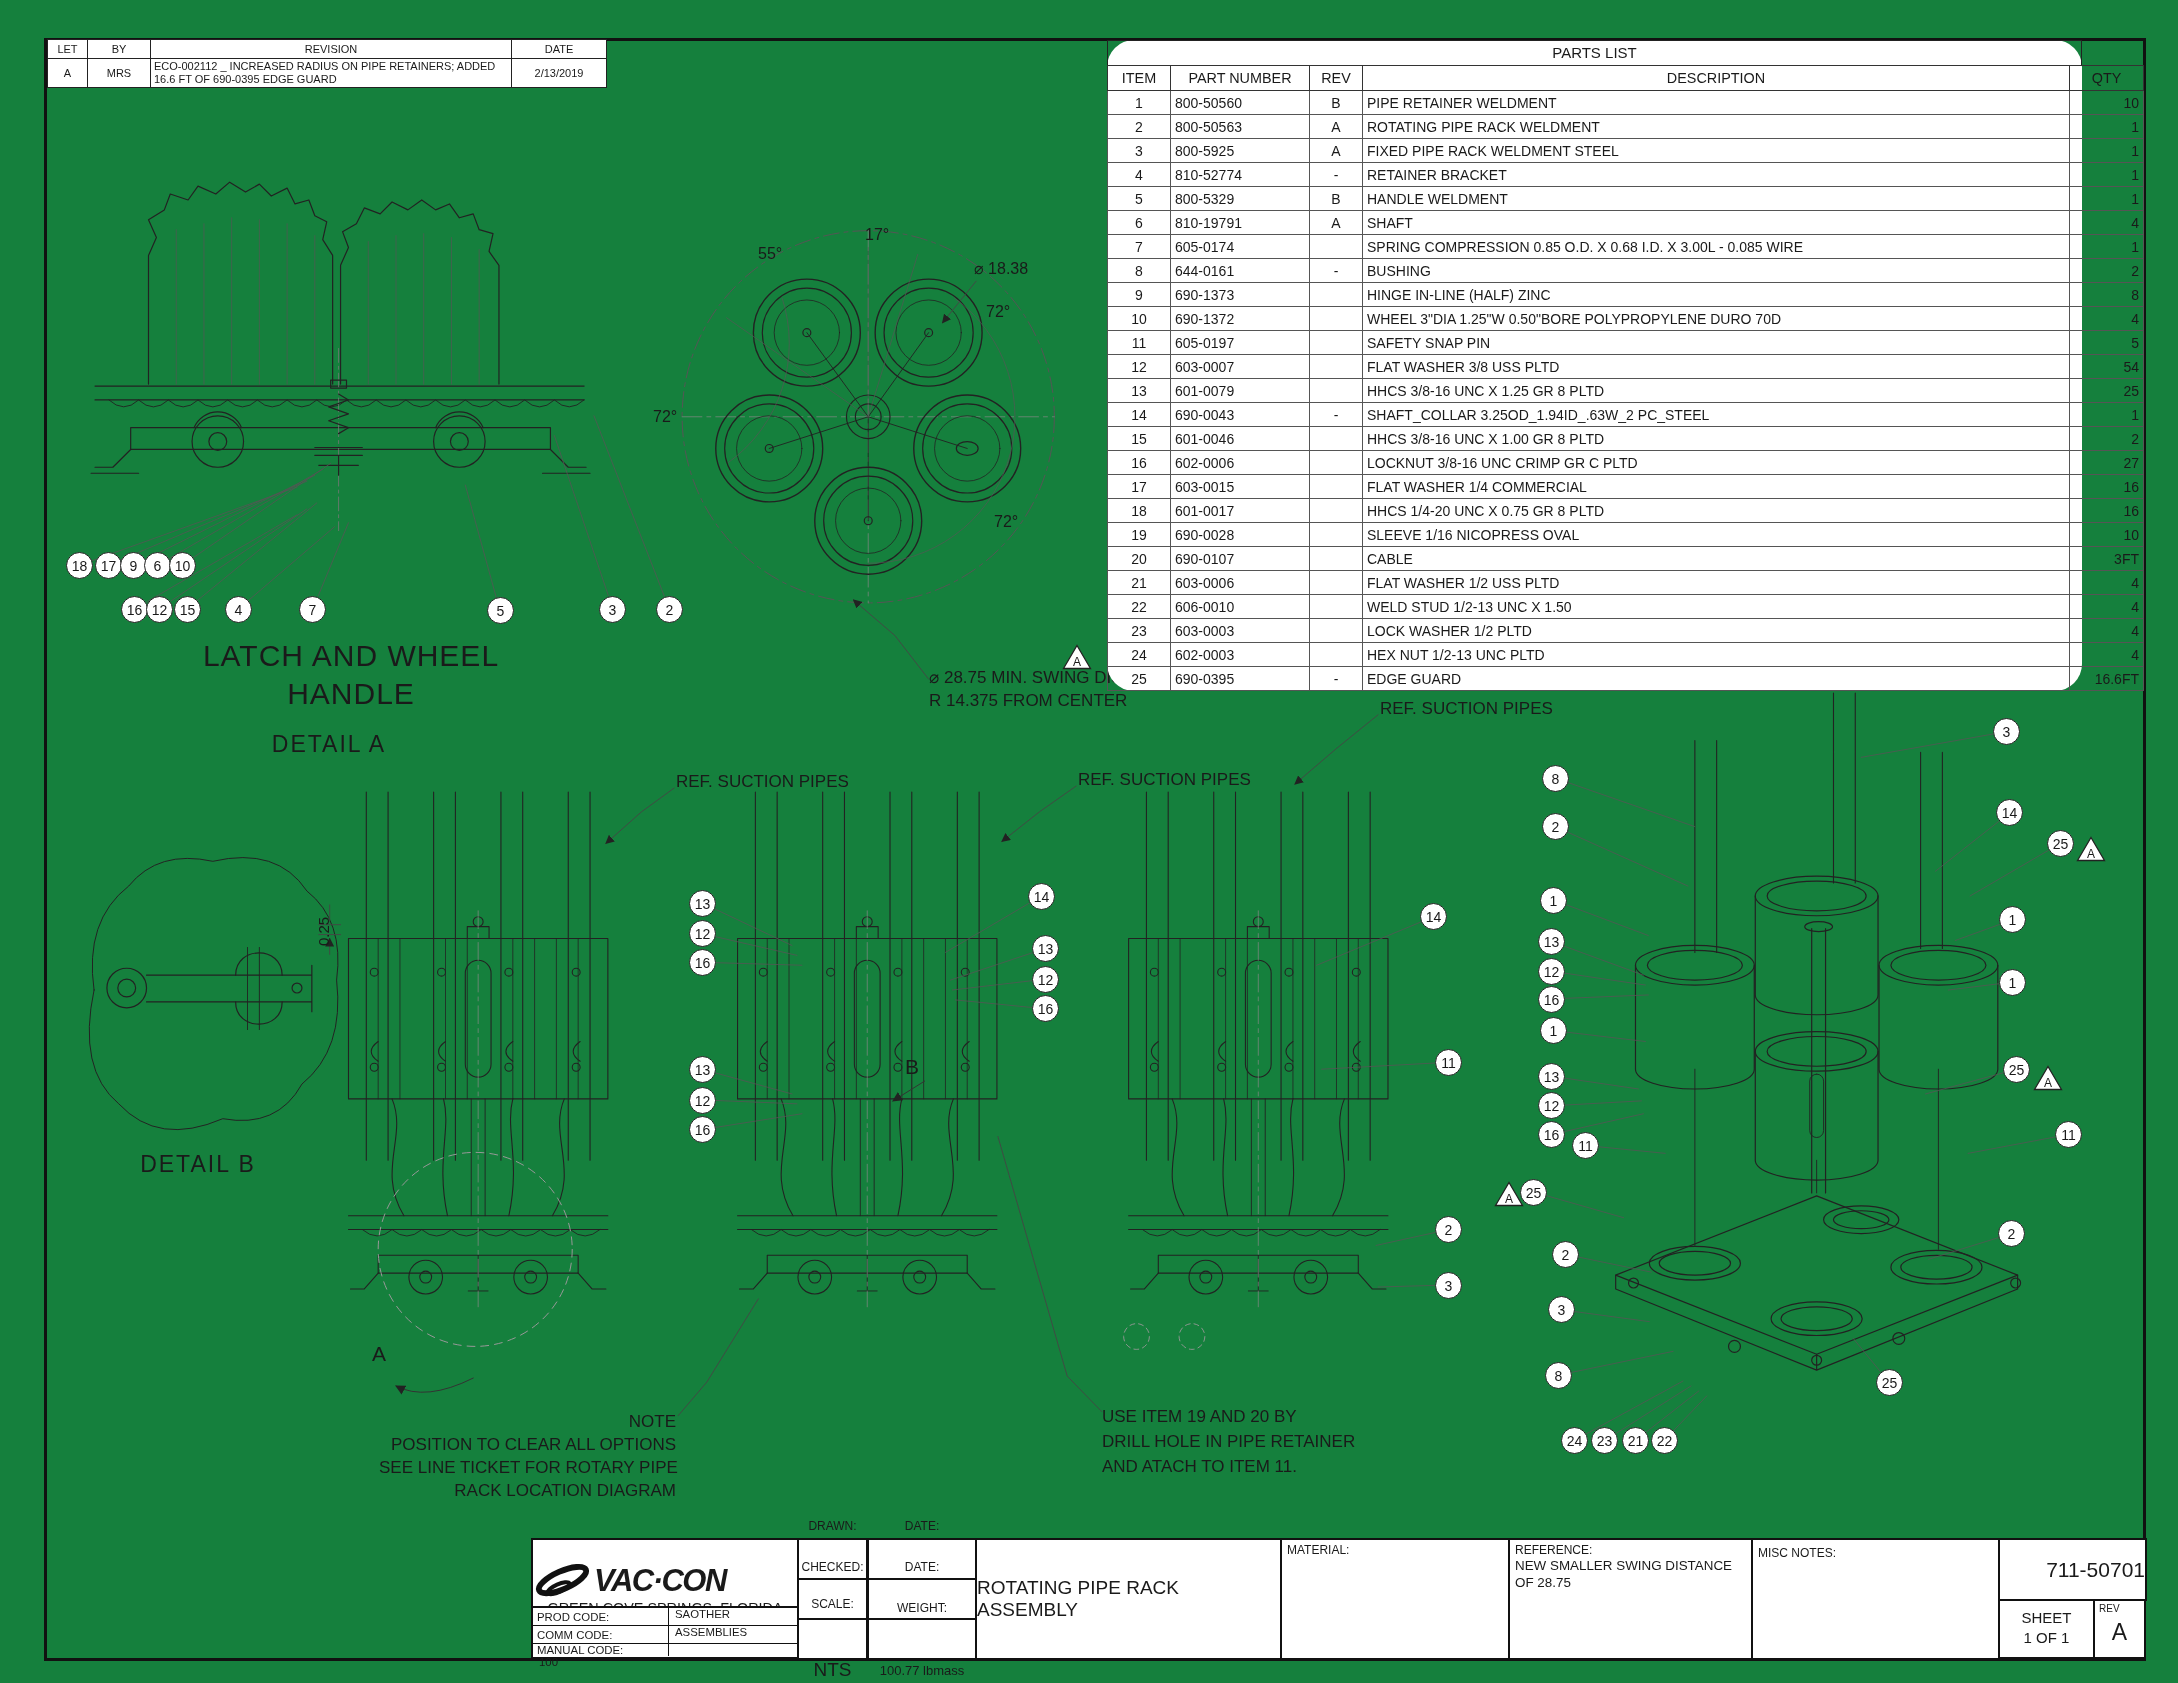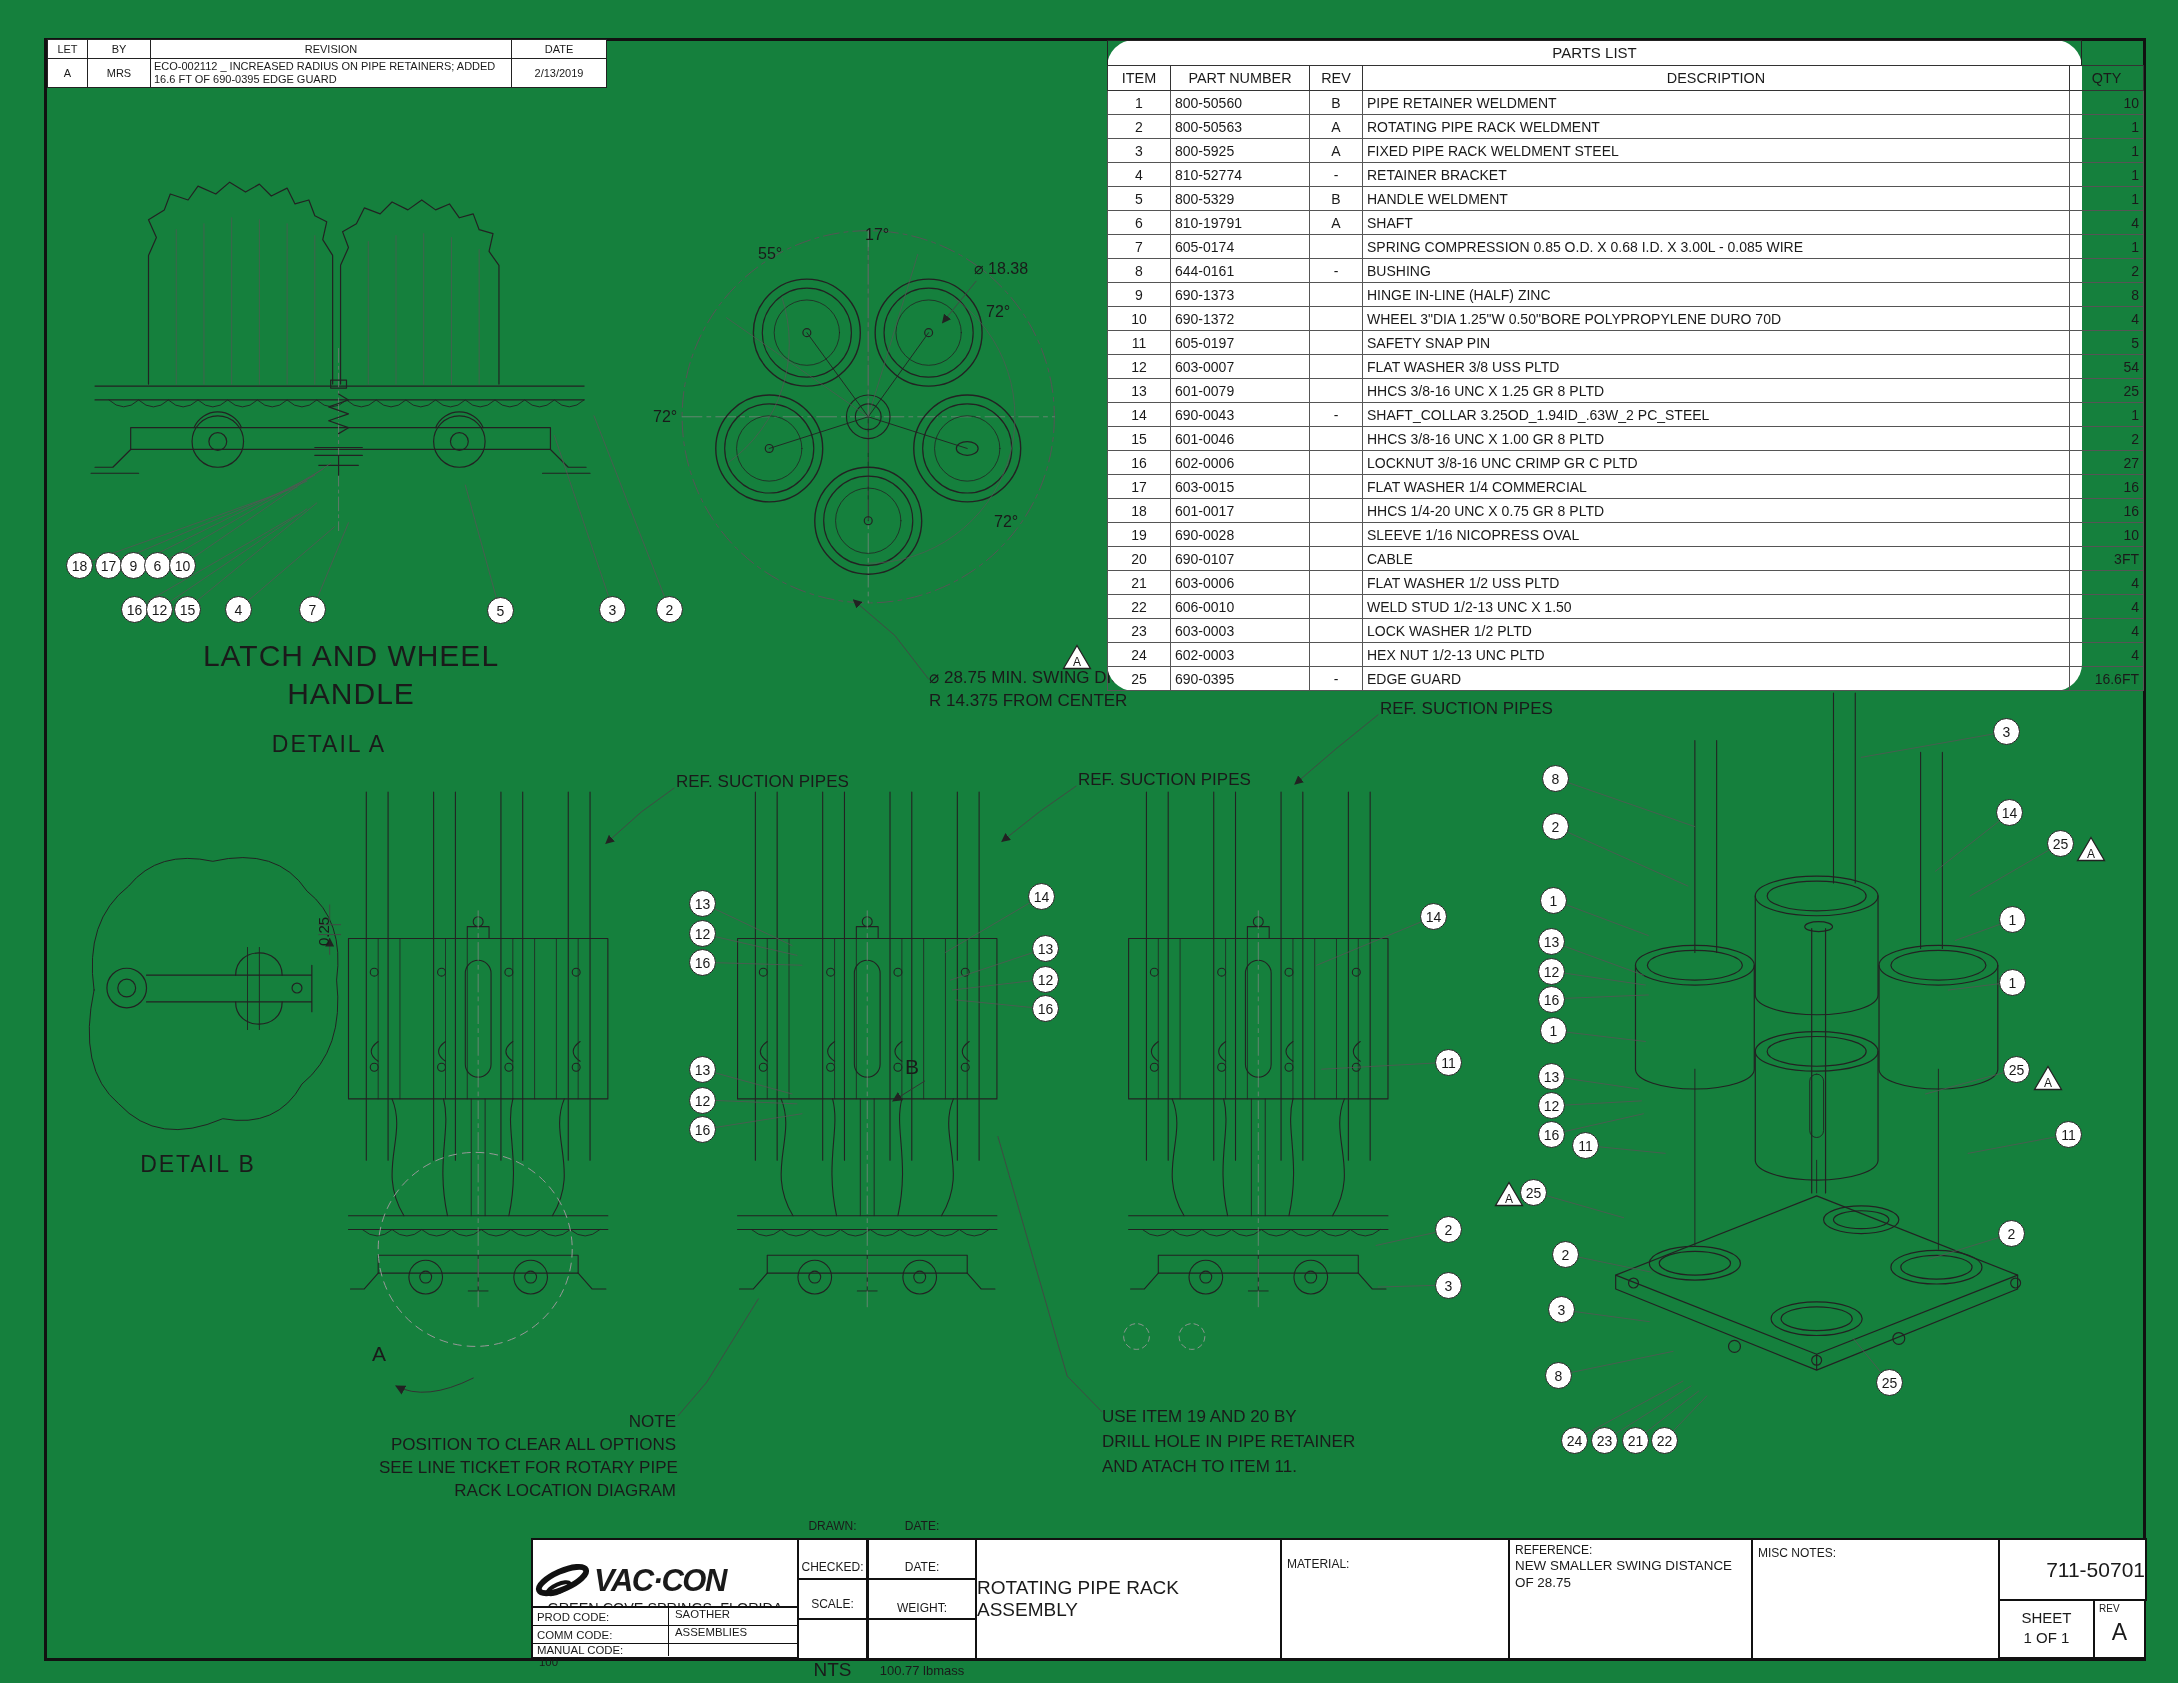--- a/index.html
+++ b/index.html
@@ -670,21 +670,21 @@
       </div>
     <div class="tb-cell" style="left:336px;top:80px;width:110px;height:42px;">
         <div class="tb-pair">
           <span class="tb-lab">WEIGHT:</span>
           <span class="tb-val" style="font-size:13px;">100.77 lbmass</span>
         </div>
       </div>
     <div class="tb-cell" style="left:444px;top:0;width:308px;height:122px;display:flex;align-items:center;justify-content:center;">
         <span style="font-size:19px;">ROTATING PIPE RACK ASSEMBLY</span>
       </div>
-    <div class="tb-cell" style="left:749px;top:0;width:230px;height:122px;padding:14px 5px;"><span class="tb-lab">MATERIAL:</span></div>
+    <div class="tb-cell" style="left:749px;top:0;width:230px;height:122px;padding:0 5px;"><span class="tb-lab">MATERIAL:</span></div>
     <div class="tb-cell" style="left:977px;top:0;width:245px;height:122px;padding:3px 5px;">
         <div class="tb-lab">REFERENCE:</div>
         <div style="font-size:13.4px;line-height:17px;">NEW SMALLER SWING DISTANCE OF 28.75</div>
       </div>
     <div class="tb-cell" style="left:1220px;top:0;width:249px;height:122px;padding:3px 5px;"><span class="tb-lab">MISC NOTES:</span></div>
     <div class="tb-cell dwg-num" style="left:1467px;top:0;width:149px;height:63px;"><span>711-50701</span></div>
     <div class="tb-cell sheet-cell" style="left: 1467px;top:61px;width:97px;height:60px;">
         <div>SHEET</div>
         <div>1  OF 1</div>
       </div>

